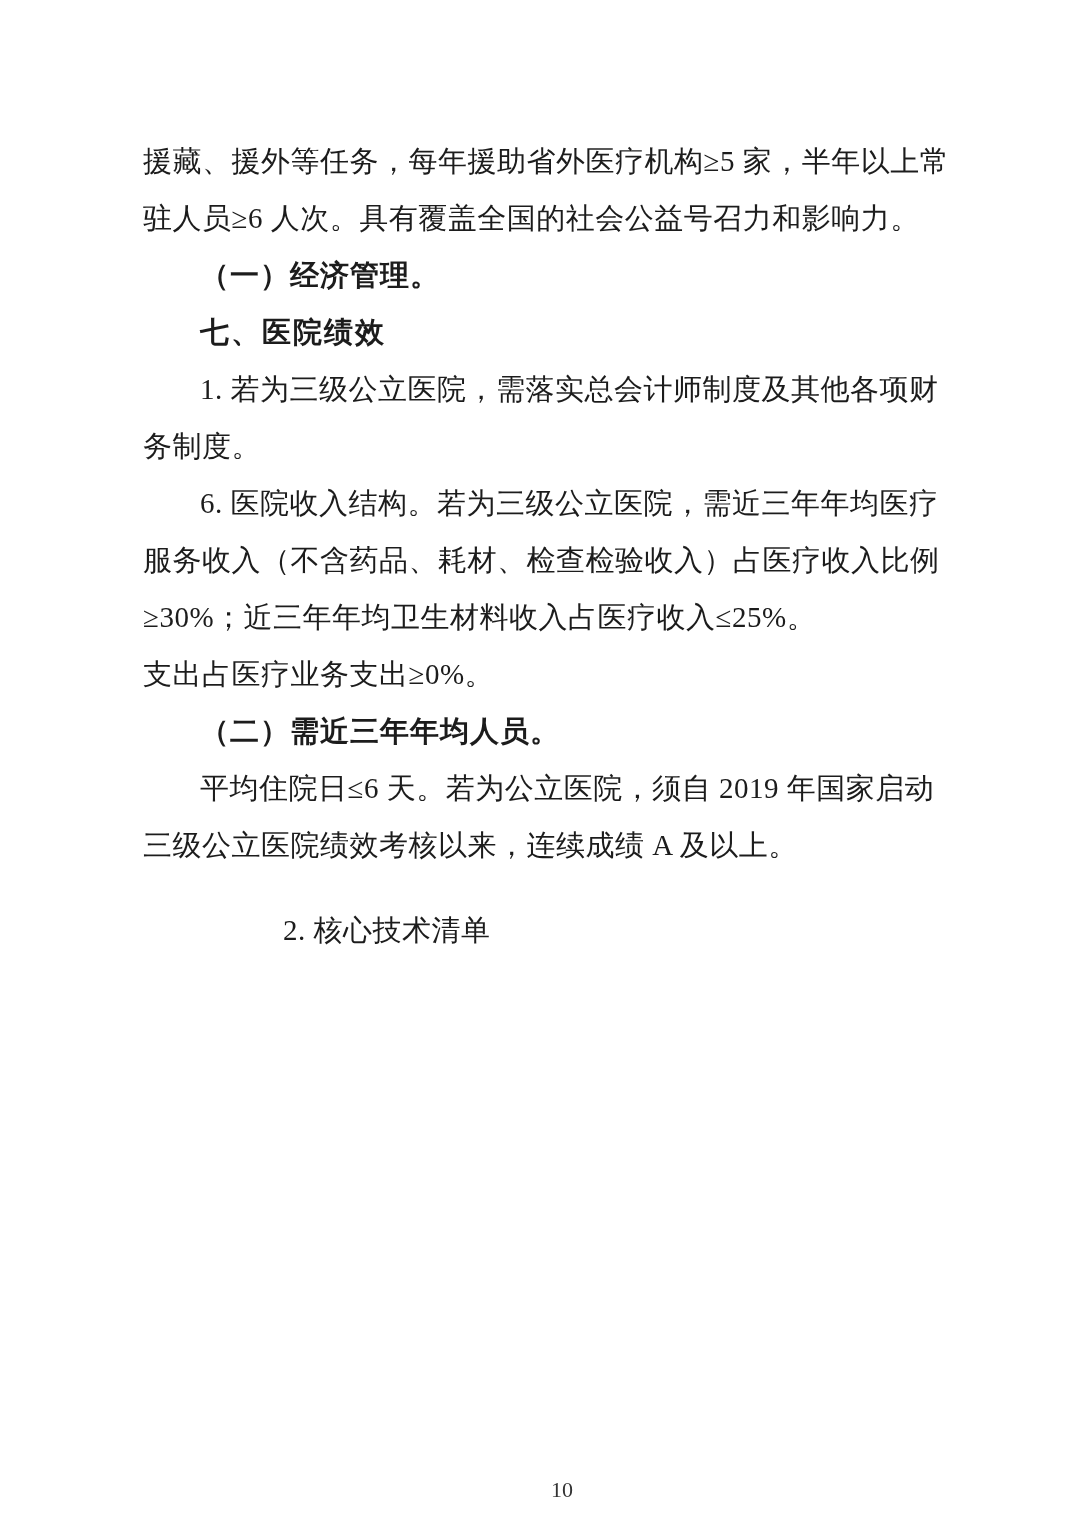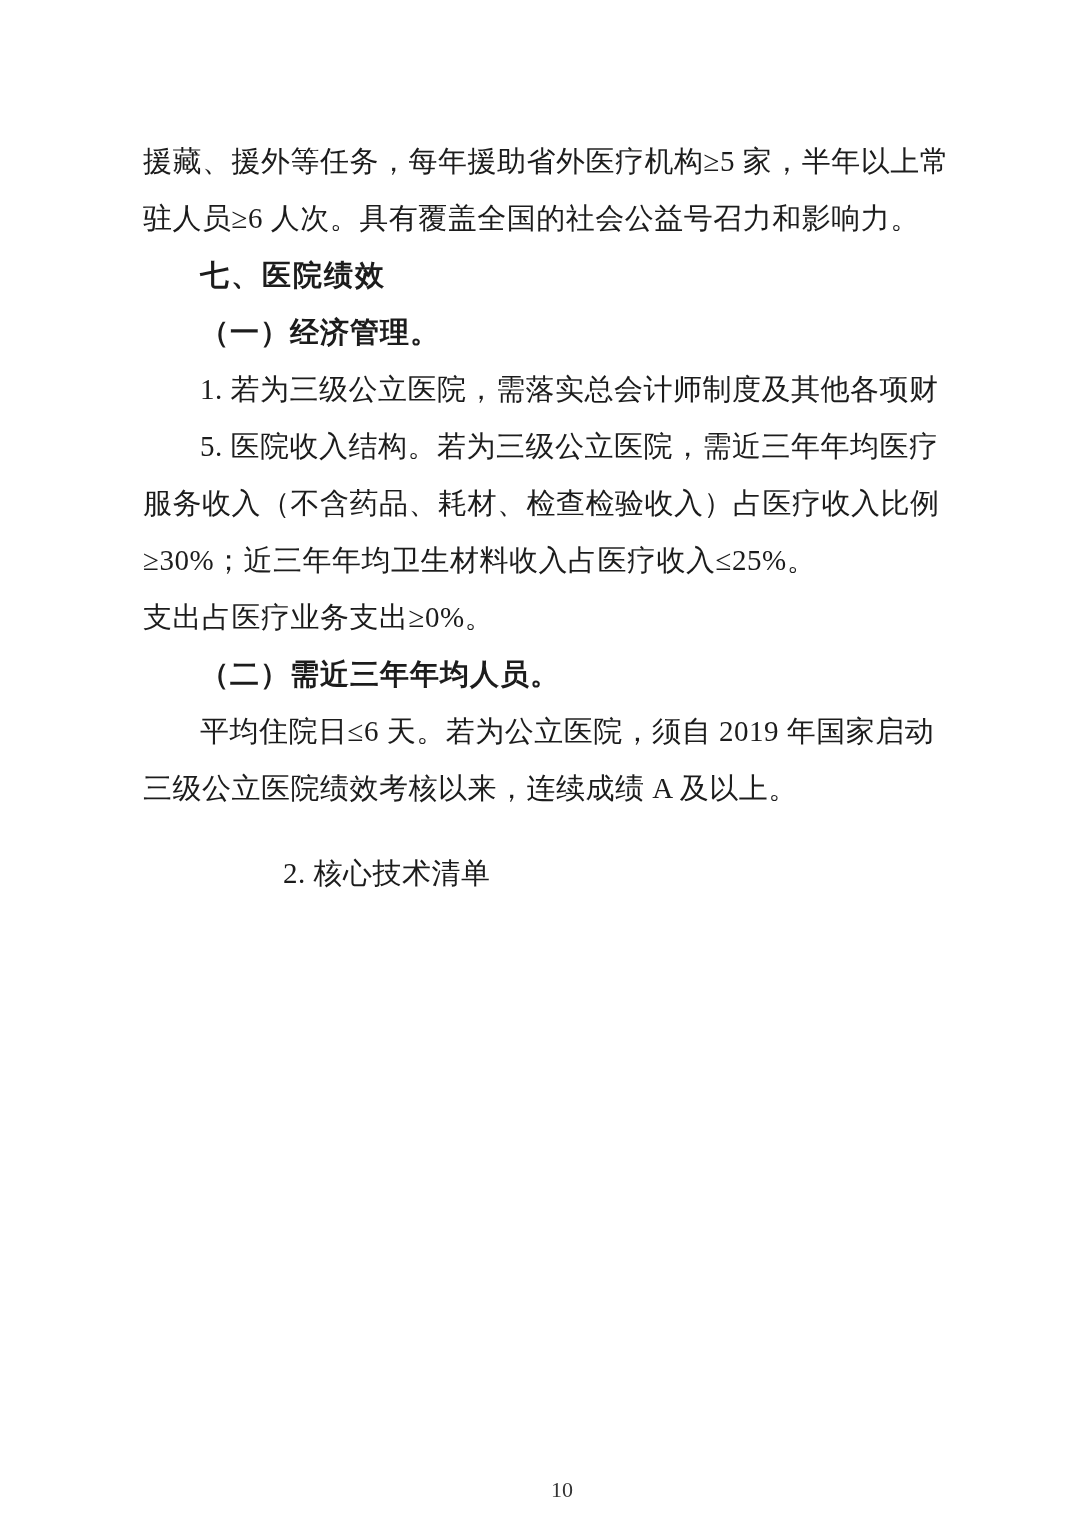--- a/index.html
+++ b/index.html
@@ -60,24 +60,25 @@
     color: #333333;
   }
 </style>
 </head>
 <body>
 
 <div class="page">
   <main class="content">
     <p class="line">援藏、援外等任务，每年援助省外医疗机构≥5 家，半年以上常</p>
     <p class="line">驻人员≥6 人次。具有覆盖全国的社会公益号召力和影响力。</p>
+    <p class="line indent-2 heading-bold">（一）经济管理。</p>
     <p class="line indent-2 heading-sans">七、医院绩效</p>
-    <p class="line indent-2 heading-bold">（一）经济管理。</p>
     <p class="line indent-2">1. 若为三级公立医院，需落实总会计师制度及其他各项财</p>
-    <p class="line indent-2">5. 医院收入结构。若为三级公立医院，需近三年年均医疗</p>
+    <p class="line">务制度。</p>
+    <p class="line indent-2">6. 医院收入结构。若为三级公立医院，需近三年年均医疗</p>
     <p class="line">服务收入（不含药品、耗材、检查检验收入）占医疗收入比例</p>
     <p class="line">≥30%；近三年年均卫生材料收入占医疗收入≤25%。</p>
     <p class="line">支出占医疗业务支出≥0%。</p>
     <p class="line indent-2 heading-bold">（二）需近三年年均人员。</p>
     <p class="line indent-2">平均住院日≤6 天。若为公立医院，须自 2019 年国家启动</p>
     <p class="line">三级公立医院绩效考核以来，连续成绩 A 及以上。</p>
     <div class="spacer"></div>
     <p class="line indent-attach">2. 核心技术清单</p>
   </main>
   <footer class="page-number">10</footer>

